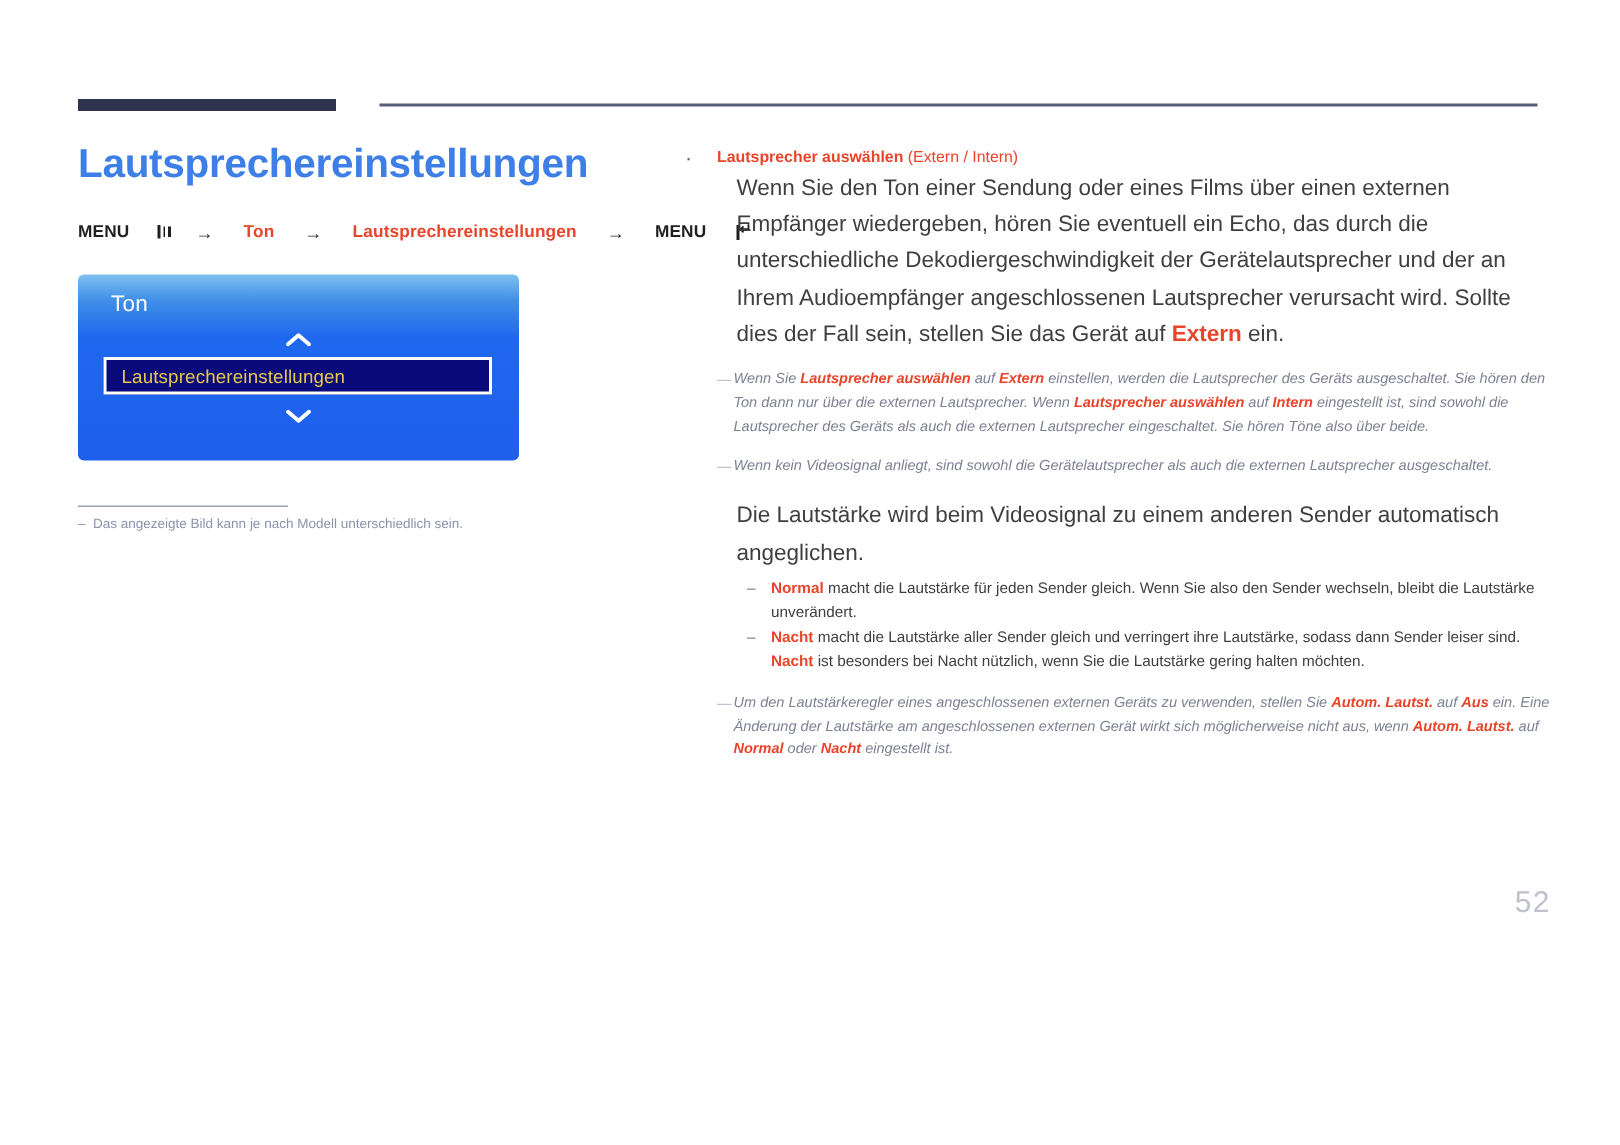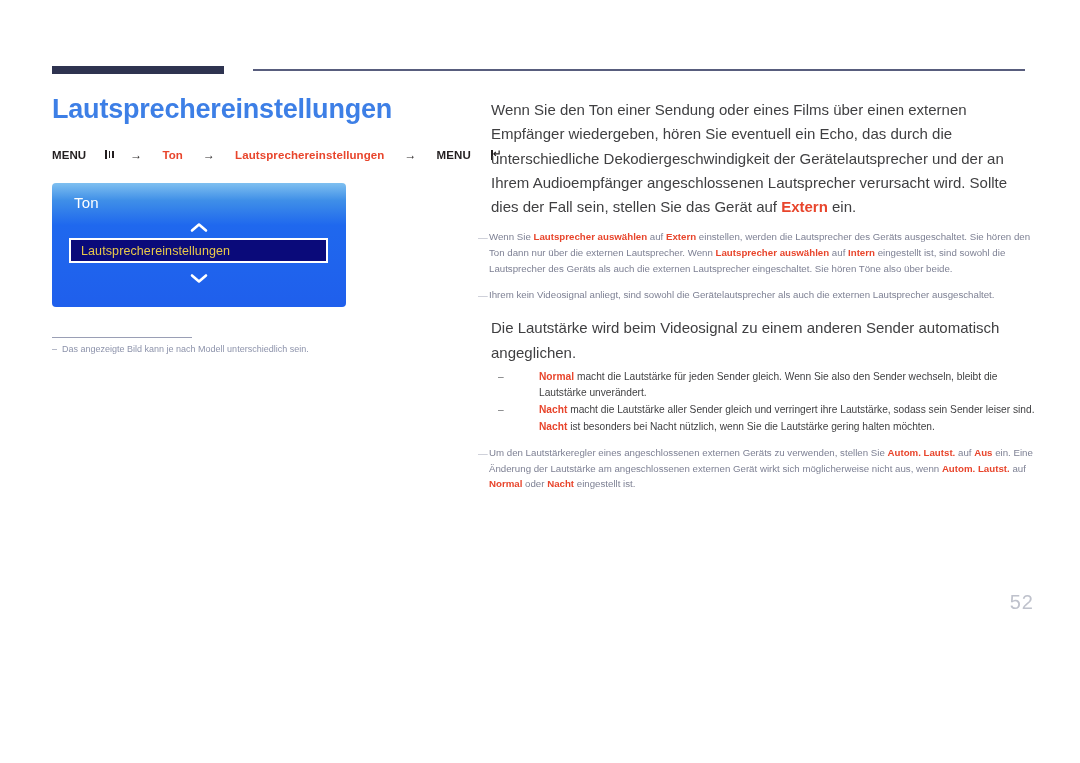--- a/index.html
+++ b/index.html
@@ -233,39 +233,39 @@
     font-size: 9.7px;
     line-height: 1.62;
     margin-top: 4px;
   }
   .note .lead {
     flex: none;
     width: 11px;
     color: #b5b8c6;
     padding-top: 1px;
   }
-  .note .txt { flex: 1; }
+  .note .txt { flex: 1; font-style: italic; }
   .note b { color: #e8452c; font-weight: bold; }
   .note .nm { color: #7e8194; }
 
   
   .dash-item {
     margin-left: 40px;
     display: flex;
     align-items: flex-start;
     font-size: 10.2px;
     color: #3f3f41;
     line-height: 1.62;
   }
   .dash-item .lead {
     flex: none;
     width: 16px;
     color: #6d6f71;
   }
-  .dash-item .txt { flex: 1; margin-left: 25px; }
+  .dash-item .txt { flex: 1; }
   .dash-item b { color: #e8452c; }
 
   .sp-4 { height: 4px; }
   .sp-6 { height: 6px; }
   .sp-9 { height: 9px; }
 
   
   .page-num {
     position: absolute;
     right: 46px;
@@ -322,55 +322,59 @@
 
   <div class="fn-rule"></div>
   <div class="footnote">
     <span class="dash">–</span>
     <span>Das angezeigte Bild kann je nach Modell unterschiedlich sein.</span>
   </div>
 
   <div class="right-col">
 
     <div class="blk">
+      <div class="bullet-row">
+        <span class="bullet-dot"></span>
+        <span class="bullet-head"><span>Lautsprecher auswählen </span><span class="paren">(Extern / Intern)</span></span>
+      </div>
 
       <div class="body-text"><span>Wenn Sie den Ton einer Sendung oder eines Films über einen externen Empfänger wiedergeben, hören Sie eventuell ein Echo, das durch die unterschiedliche Dekodiergeschwindigkeit der Gerätelautsprecher und der an Ihrem Audioempfänger angeschlossenen Lautsprecher verursacht wird. Sollte dies der Fall sein, stellen Sie das Gerät auf </span><b>Extern</b><span> ein.</span></div>
 
       <div class="sp-6"></div>
 
       <div class="note">
         <span class="lead">—</span>
         <span class="txt"><span class="nm">Wenn Sie </span><b>Lautsprecher auswählen</b><span class="nm"> auf </span><b>Extern</b><span class="nm"> einstellen, werden die Lautsprecher des Geräts ausgeschaltet. Sie hören den Ton dann nur über die externen Lautsprecher. Wenn </span><b>Lautsprecher auswählen</b><span class="nm"> auf </span><b>Intern</b><span class="nm"> eingestellt ist, sind sowohl die Lautsprecher des Geräts als auch die externen Lautsprecher eingeschaltet. Sie hören Töne also über beide.</span></span>
       </div>
 
       <div class="sp-6"></div>
 
       <div class="note">
         <span class="lead">—</span>
-        <span class="txt nm">Ihrem kein Videosignal anliegt, sind sowohl die Gerätelautsprecher als auch die externen Lautsprecher ausgeschaltet.</span>
+        <span class="txt nm">Wenn kein Videosignal anliegt, sind sowohl die Gerätelautsprecher als auch die externen Lautsprecher ausgeschaltet.</span>
       </div>
     </div>
 
     <div class="sp-9"></div>
 
     <div class="blk">
 
       <div class="sp-4"></div>
       <div class="body-text">Die Lautstärke wird beim Videosignal zu einem anderen Sender automatisch angeglichen.</div>
 
       <div class="sp-4"></div>
 
       <div class="dash-item">
         <span class="lead">–</span>
         <span class="txt"><b>Normal</b><span> macht die Lautstärke für jeden Sender gleich. Wenn Sie also den Sender wechseln, bleibt die Lautstärke unverändert.</span></span>
       </div>
 
       <div class="dash-item">
         <span class="lead">–</span>
-        <span class="txt"><b>Nacht</b><span> macht die Lautstärke aller Sender gleich und verringert ihre Lautstärke, sodass sein Sender leiser sind. </span><b>Nacht</b><span> ist besonders bei Nacht nützlich, wenn Sie die Lautstärke gering halten möchten.</span></span>
+        <span class="txt"><b>Nacht</b><span> macht die Lautstärke aller Sender gleich und verringert ihre Lautstärke, sodass dann Sender leiser sind. </span><b>Nacht</b><span> ist besonders bei Nacht nützlich, wenn Sie die Lautstärke gering halten möchten.</span></span>
       </div>
 
       <div class="sp-6"></div>
 
       <div class="note">
         <span class="lead">—</span>
         <span class="txt"><span class="nm">Um den Lautstärkeregler eines angeschlossenen externen Geräts zu verwenden, stellen Sie </span><b>Autom. Lautst.</b><span class="nm"> auf </span><b>Aus</b><span class="nm"> ein. Eine Änderung der Lautstärke am angeschlossenen externen Gerät wirkt sich möglicherweise nicht aus, wenn </span><b>Autom. Lautst.</b><span class="nm"> auf </span><b>Normal</b><span class="nm"> oder </span><b>Nacht</b><span class="nm"> eingestellt ist.</span></span>
       </div>
     </div>
 

